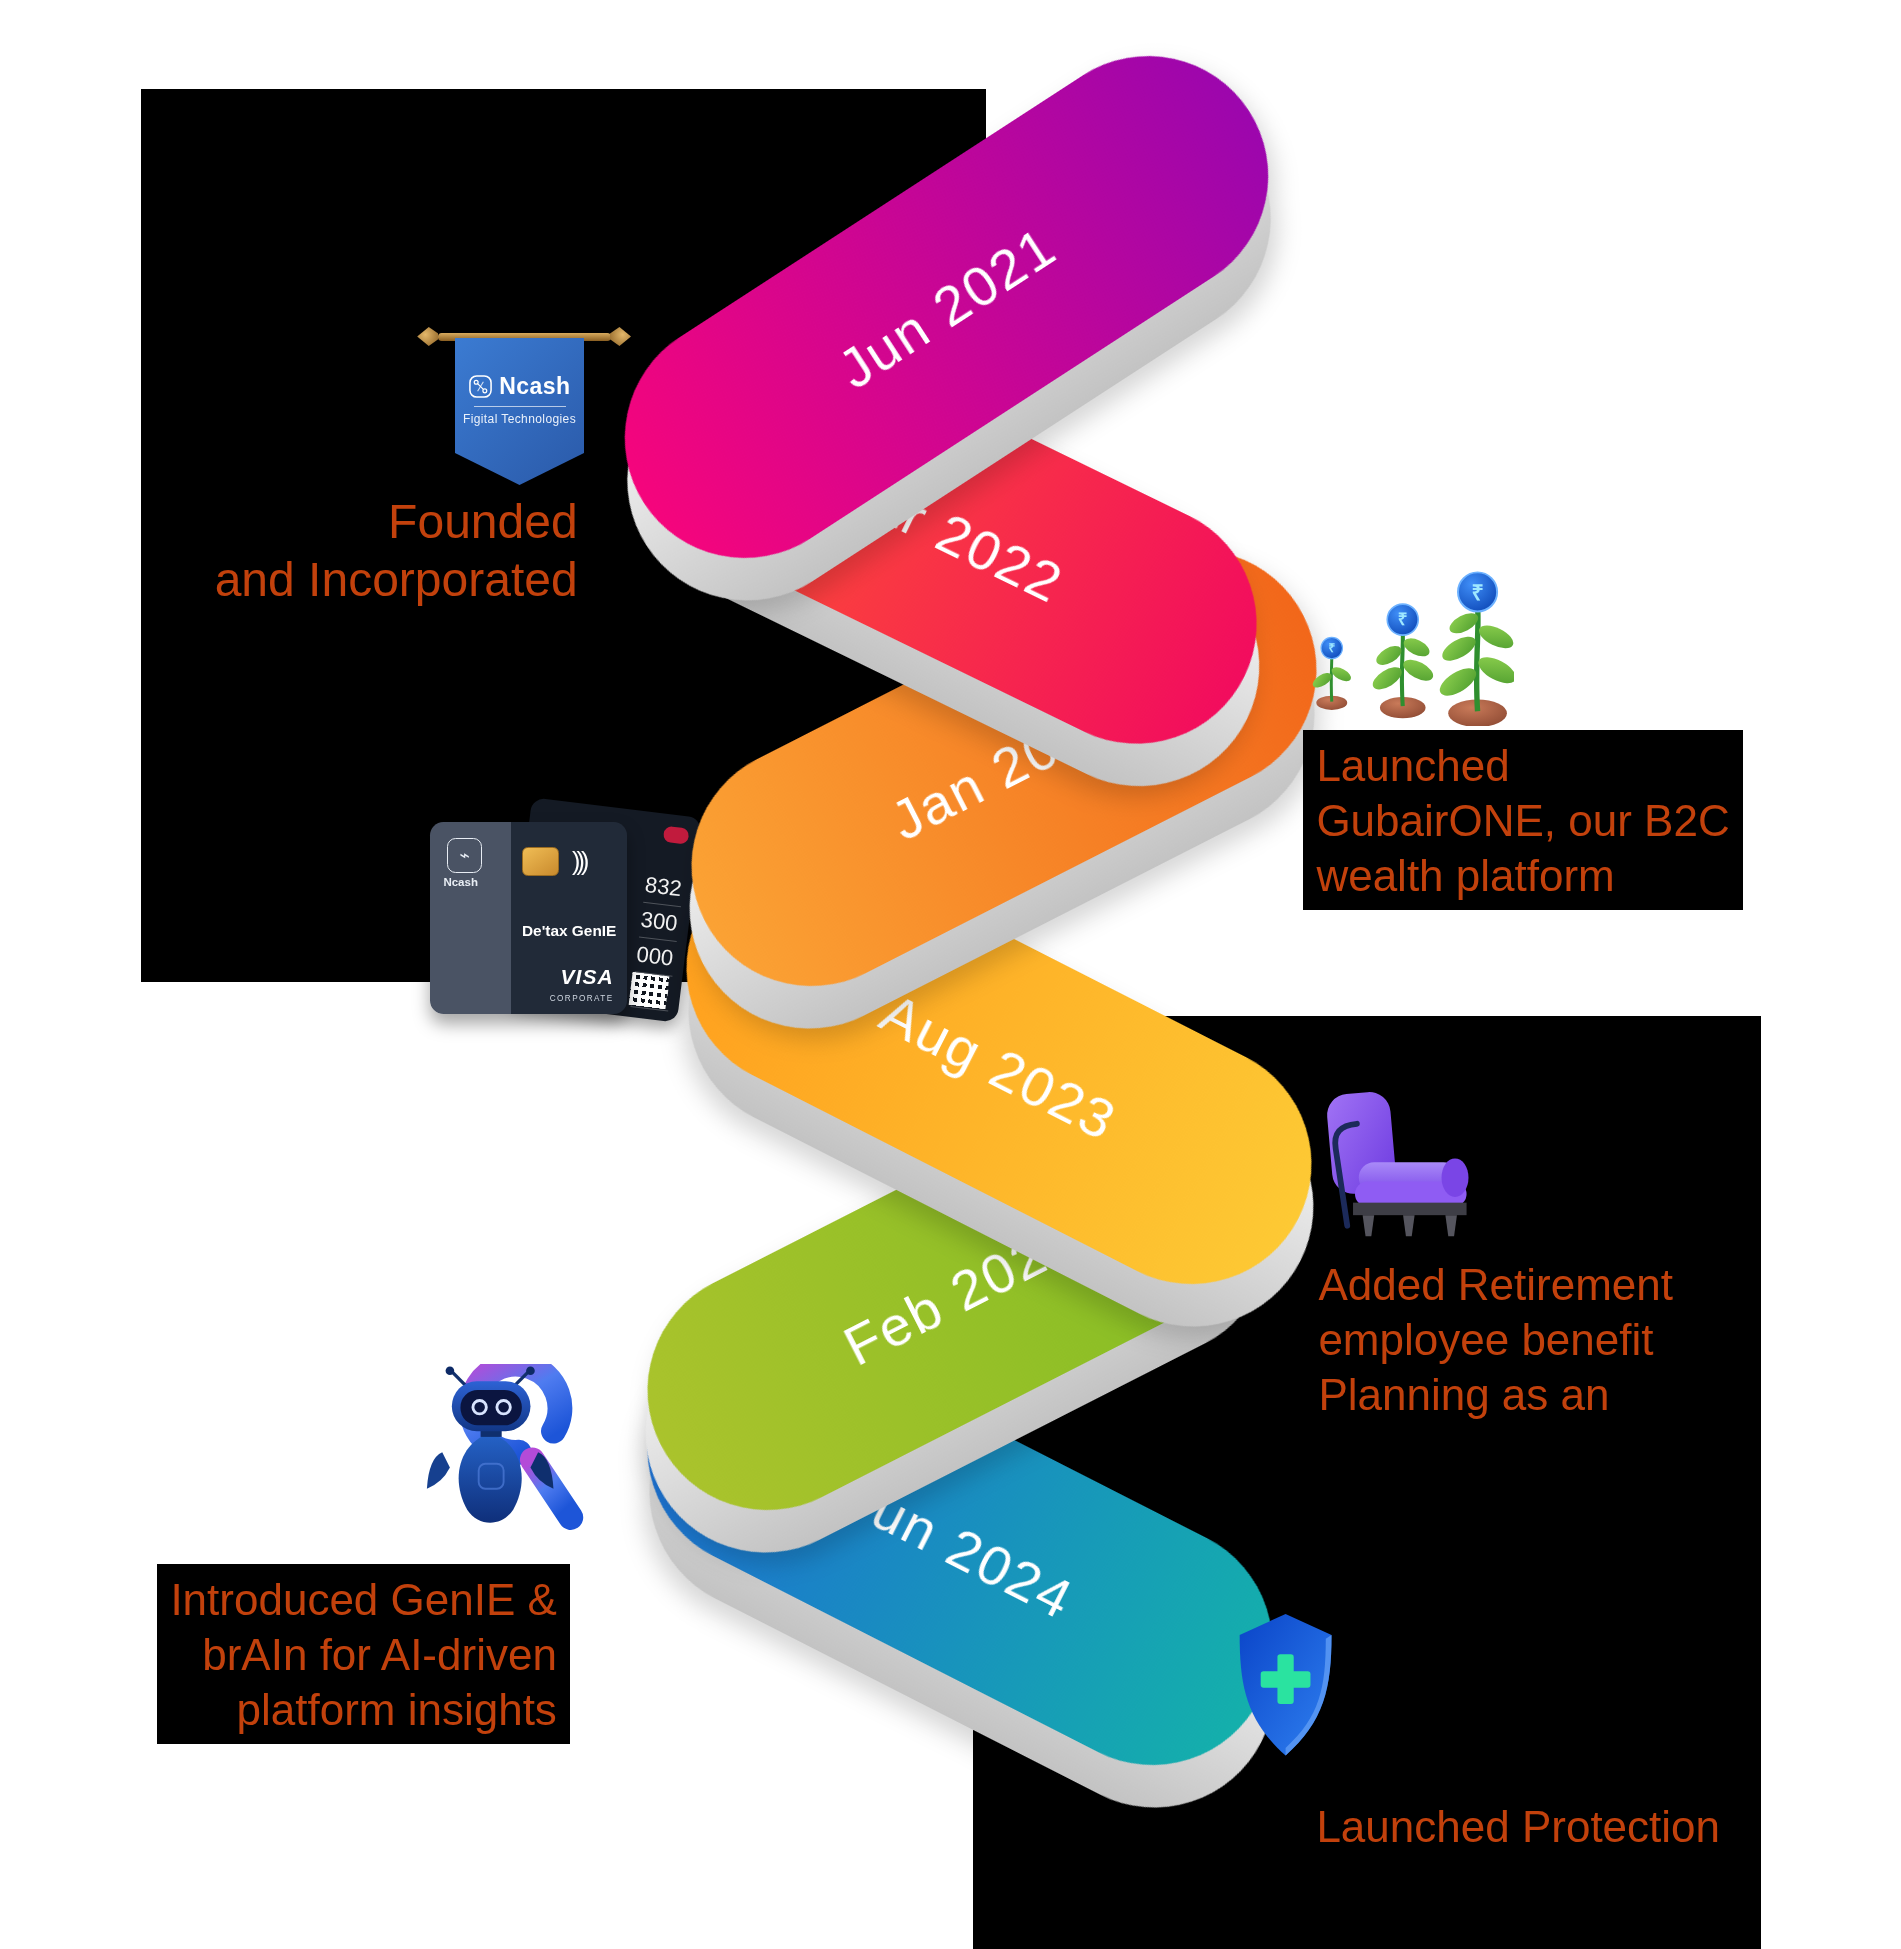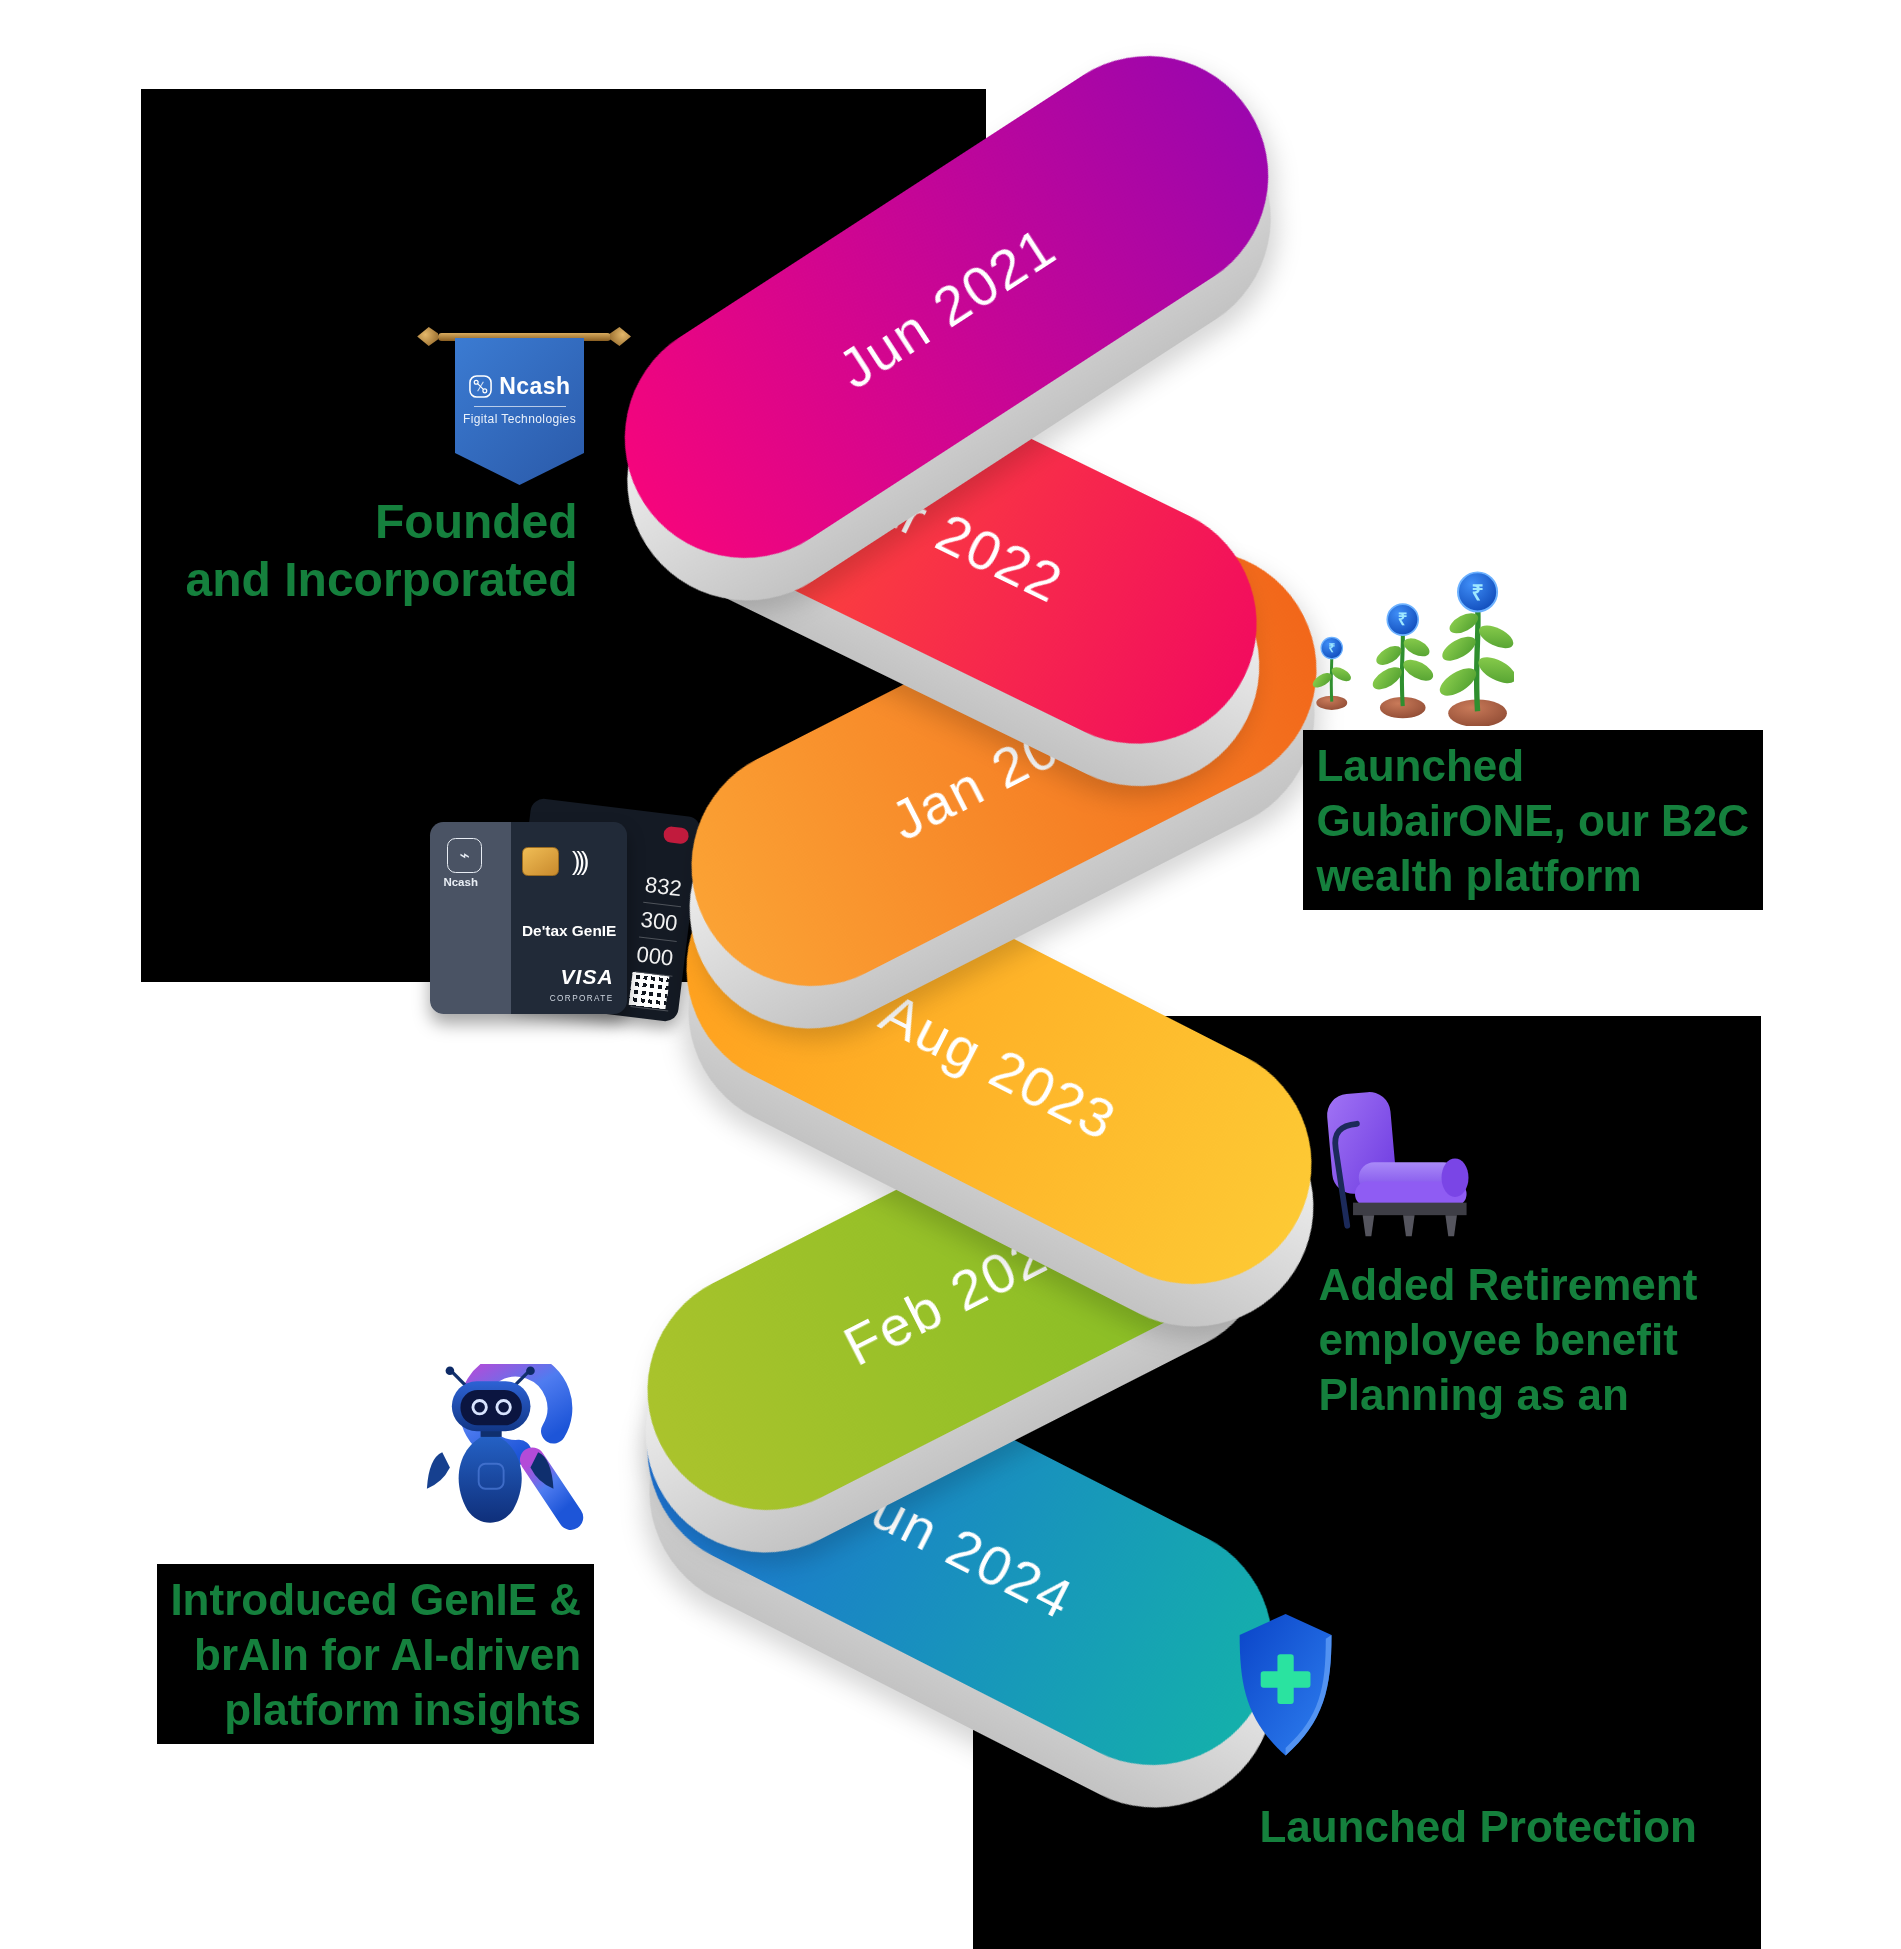--- a/index.html
+++ b/index.html
@@ -36,27 +36,27 @@
 
   .pill-5{left:624px;top:1172px;width:672px;height:240px;transform:rotate(-27deg);z-index:12;}
   .pill-5 .pill-side{transform:translate(-21px,37px);}
   .pill-5 .pill-face{background:linear-gradient(to right,#aac32c,#7fbd23);}
 
   .pill-6{left:624px;top:1427px;width:672px;height:240px;transform:rotate(27deg);z-index:11;}
   .pill-6 .pill-side{transform:translate(21px,37px);}
   .pill-6 .pill-face{background:linear-gradient(to right,#1d6ed3,#14b0ab);}
 
   
-  .caption{position:absolute;z-index:20;background:#000;color:#15803d;
-           font-size:44px;line-height:55px;padding:7.7px 13.4px;white-space:nowrap;font-weight:bold;}
+  .caption{position:absolute;z-index:20;background:#000;color:#c2410c;
+           font-size:44px;line-height:55px;padding:7.7px 13.4px;white-space:nowrap;}
   .cap-founded{right:1310px;top:485px;text-align:right;font-size:48px;line-height:58px;}
   .cap-wealth{left:1303px;top:730px;}
   .cap-retirement{left:1305px;top:1249px;background:transparent;}
   .cap-genie{left:157px;top:1564px;text-align:right;}
-  .cap-protection{left:1246px;top:1791px;background:transparent;}
+  .cap-protection{left:1303px;top:1791px;background:transparent;}
 
   
   .banner{position:absolute;left:423px;top:325px;width:202px;height:168px;z-index:21;}
   .banner-rod{position:absolute;left:15.4px;top:7.7px;width:173px;height:8.6px;
               background:linear-gradient(#d8ab5e,#8a5f22);border-radius:3.8px;}
   .banner-finial{position:absolute;top:1.9px;width:21px;height:19px;
                  background:radial-gradient(circle at 40% 40%,#e3b76a,#8a5f22);
                  clip-path:polygon(0 50%,55% 0,100% 35%,100% 65%,55% 100%);}
   .banner-finial.left{left:-5.8px;}
   .banner-finial.right{right:-5.8px;transform:scaleX(-1);}

